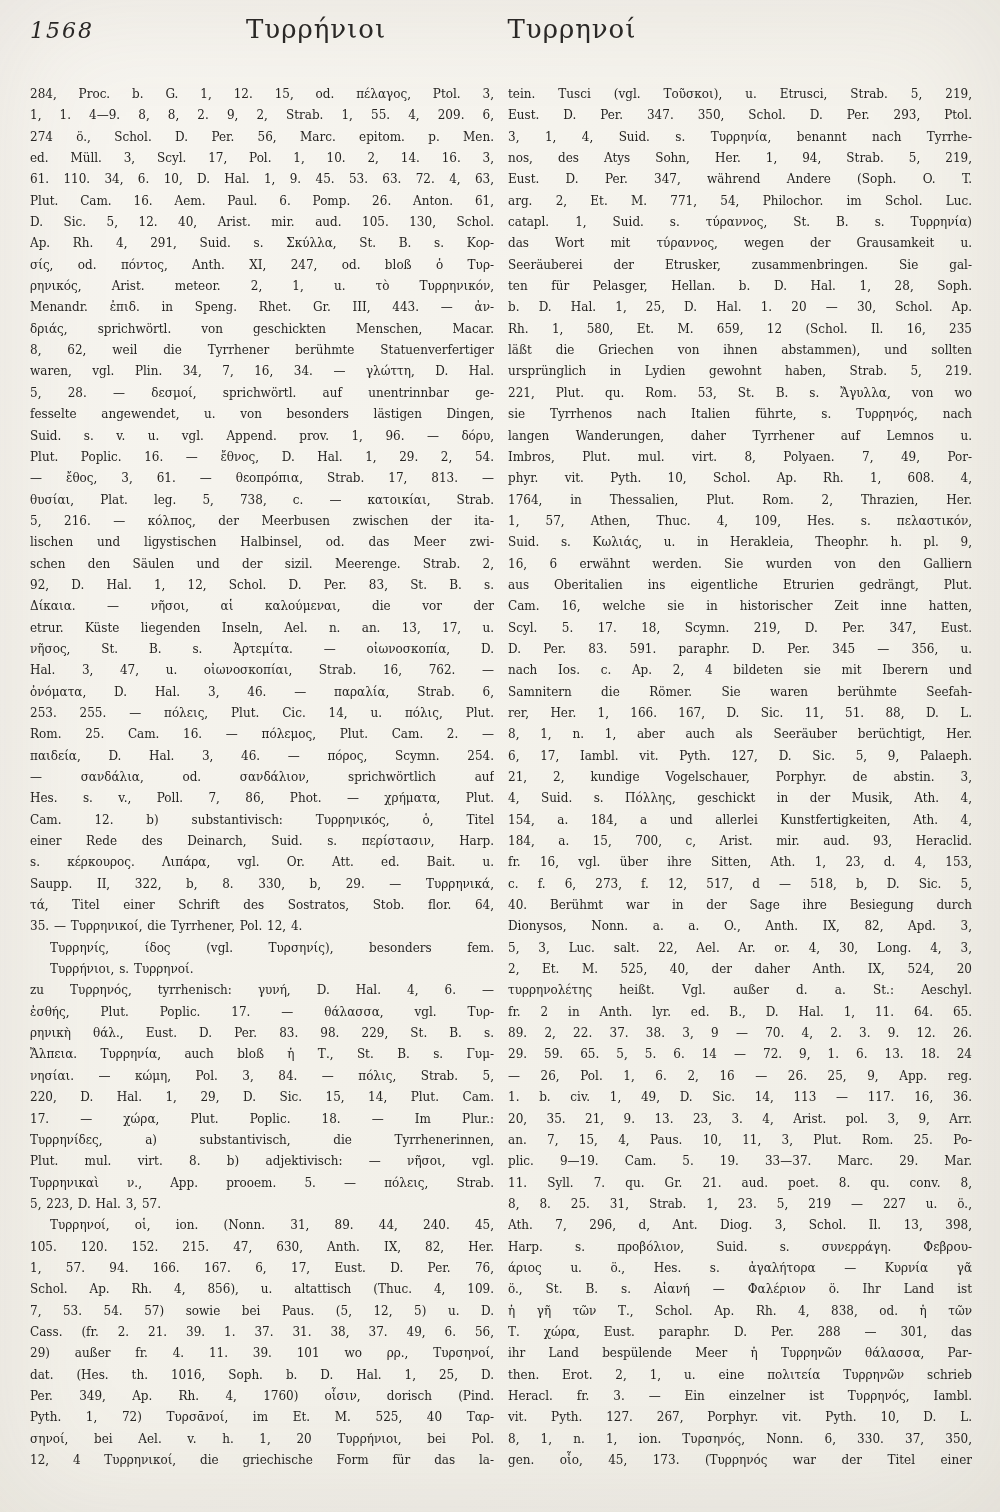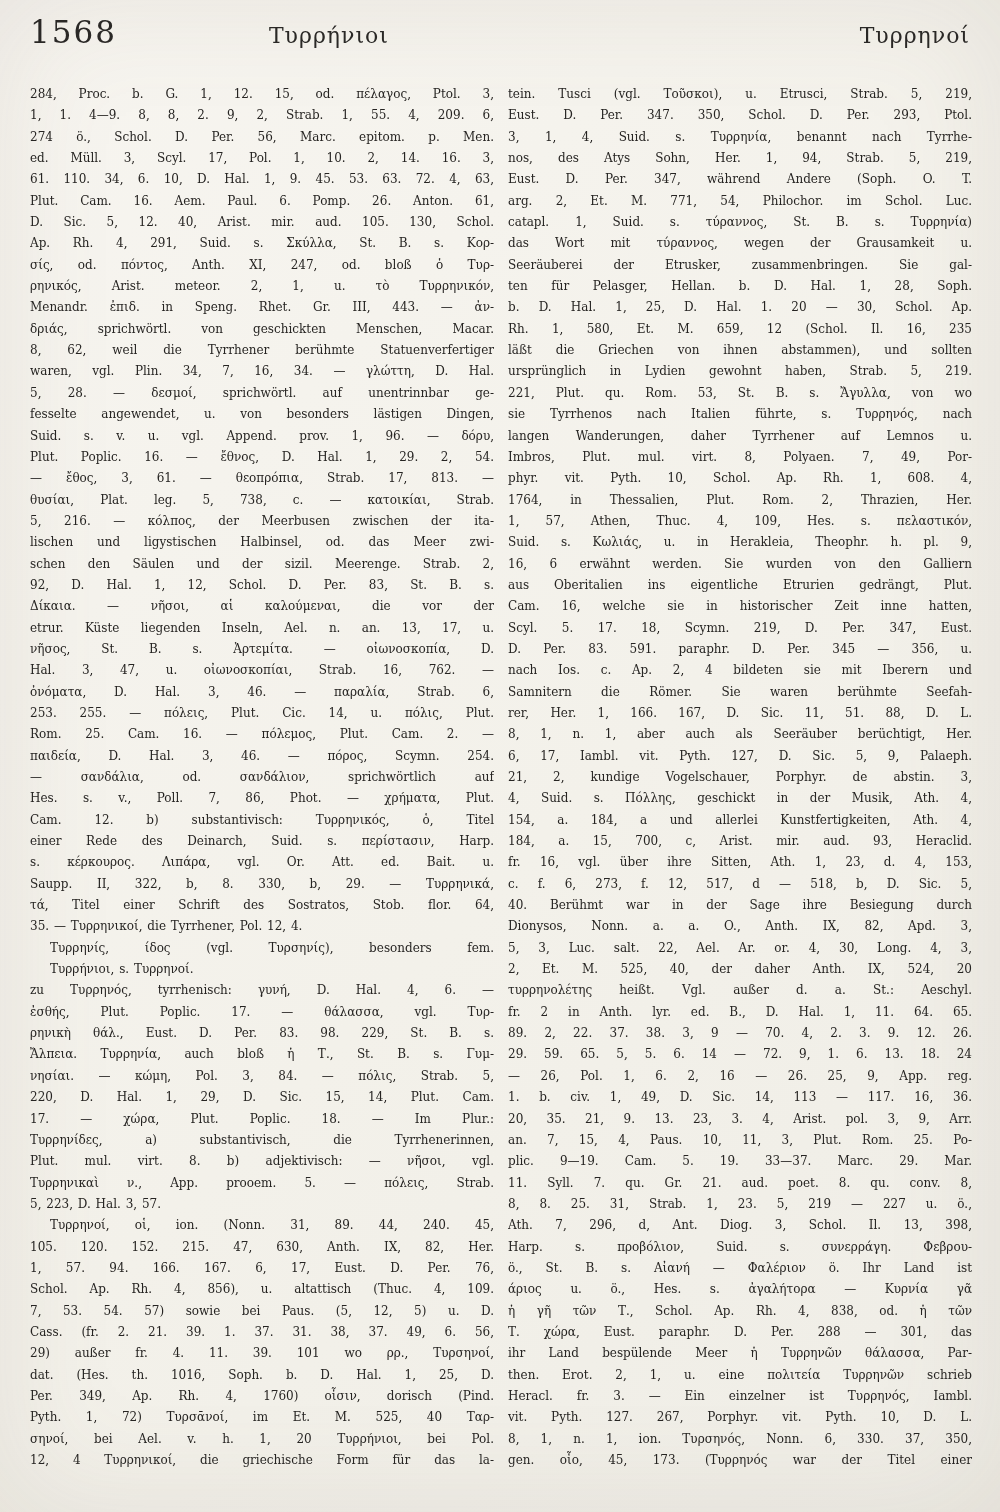--- a/index.html
+++ b/index.html
@@ -23,29 +23,30 @@
     padding: 14px 30px 0 30px;
     height: 40px;
   }
   .header-half {
     width: 470px;
     display: flex;
     align-items: baseline;
   }
   .header-half.right {
     margin-left: 15px;
-    justify-content: flex-end;
+    justify-content: flex-start;
   }
   .page-number {
-    font-size: 31px;
+    font-size: 22px;
     letter-spacing: 2px;
     color: #2a2826;
+    font-style: italic;
   }
   .running-head {
-    font-size: 22px;
+    font-size: 26px;
     letter-spacing: 1px;
     color: #2a2826;
   }
   .header-half.left .running-head {
     margin-left: 152px;
   }
   .columns {
     display: flex;
     padding: 10px 28px 0 30px;
     gap: 14px;
@@ -204,22 +205,22 @@
         <div class="line">29. 59. 65. 5, 5. 6. 14 — 72. 9, 1. 6. 13. 18. 24</div>
         <div class="line">— 26, Pol. 1, 6. 2, 16 — 26. 25, 9, App. reg.</div>
         <div class="line">1. b. civ. 1, 49, D. Sic. 14, 113 — 117. 16, 36.</div>
         <div class="line">20, 35. 21, 9. 13. 23, 3. 4, Arist. pol. 3, 9, Arr.</div>
         <div class="line">an. 7, 15, 4, Paus. 10, 11, 3, Plut. Rom. 25. Po-</div>
         <div class="line">plic. 9—19. Cam. 5. 19. 33—37. Marc. 29. Mar.</div>
         <div class="line">11. Syll. 7. qu. Gr. 21. aud. poet. 8. qu. conv. 8,</div>
         <div class="line">8, 8. 25. 31, Strab. 1, 23. 5, 219 — 227 u. ö.,</div>
         <div class="line">Ath. 7, 296, d, Ant. Diog. 3, Schol. Il. 13, 398,</div>
         <div class="line">Harp. s. προβόλιον, Suid. s. συνερράγη. Φεβρου-</div>
+        <div class="line">άριος u. ö., Hes. s. ἀγαλήτορα — Κυρνία γᾶ</div>
         <div class="line">ö., St. B. s. Αἰανή — Φαλέριον ö. Ihr Land ist</div>
-        <div class="line">άριος u. ö., Hes. s. ἀγαλήτορα — Κυρνία γᾶ</div>
         <div class="line">ἡ γῆ τῶν Τ., Schol. Ap. Rh. 4, 838, od. ἡ τῶν</div>
         <div class="line">Τ. χώρα, Eust. paraphr. D. Per. 288 — 301, das</div>
         <div class="line">ihr Land bespülende Meer ἡ Τυρρηνῶν θάλασσα, Par-</div>
         <div class="line">then. Erot. 2, 1, u. eine πολιτεία Τυρρηνῶν schrieb</div>
         <div class="line">Heracl. fr. 3. — Ein einzelner ist Τυρρηνός, Iambl.</div>
         <div class="line">vit. Pyth. 127. 267, Porphyr. vit. Pyth. 10, D. L.</div>
         <div class="line">8, 1, n. 1, ion. Τυρσηνός, Nonn. 6, 330. 37, 350,</div>
         <div class="line">gen. οἷο, 45, 173. (Τυρρηνός war der Titel einer</div>
       </div>
   </div>

